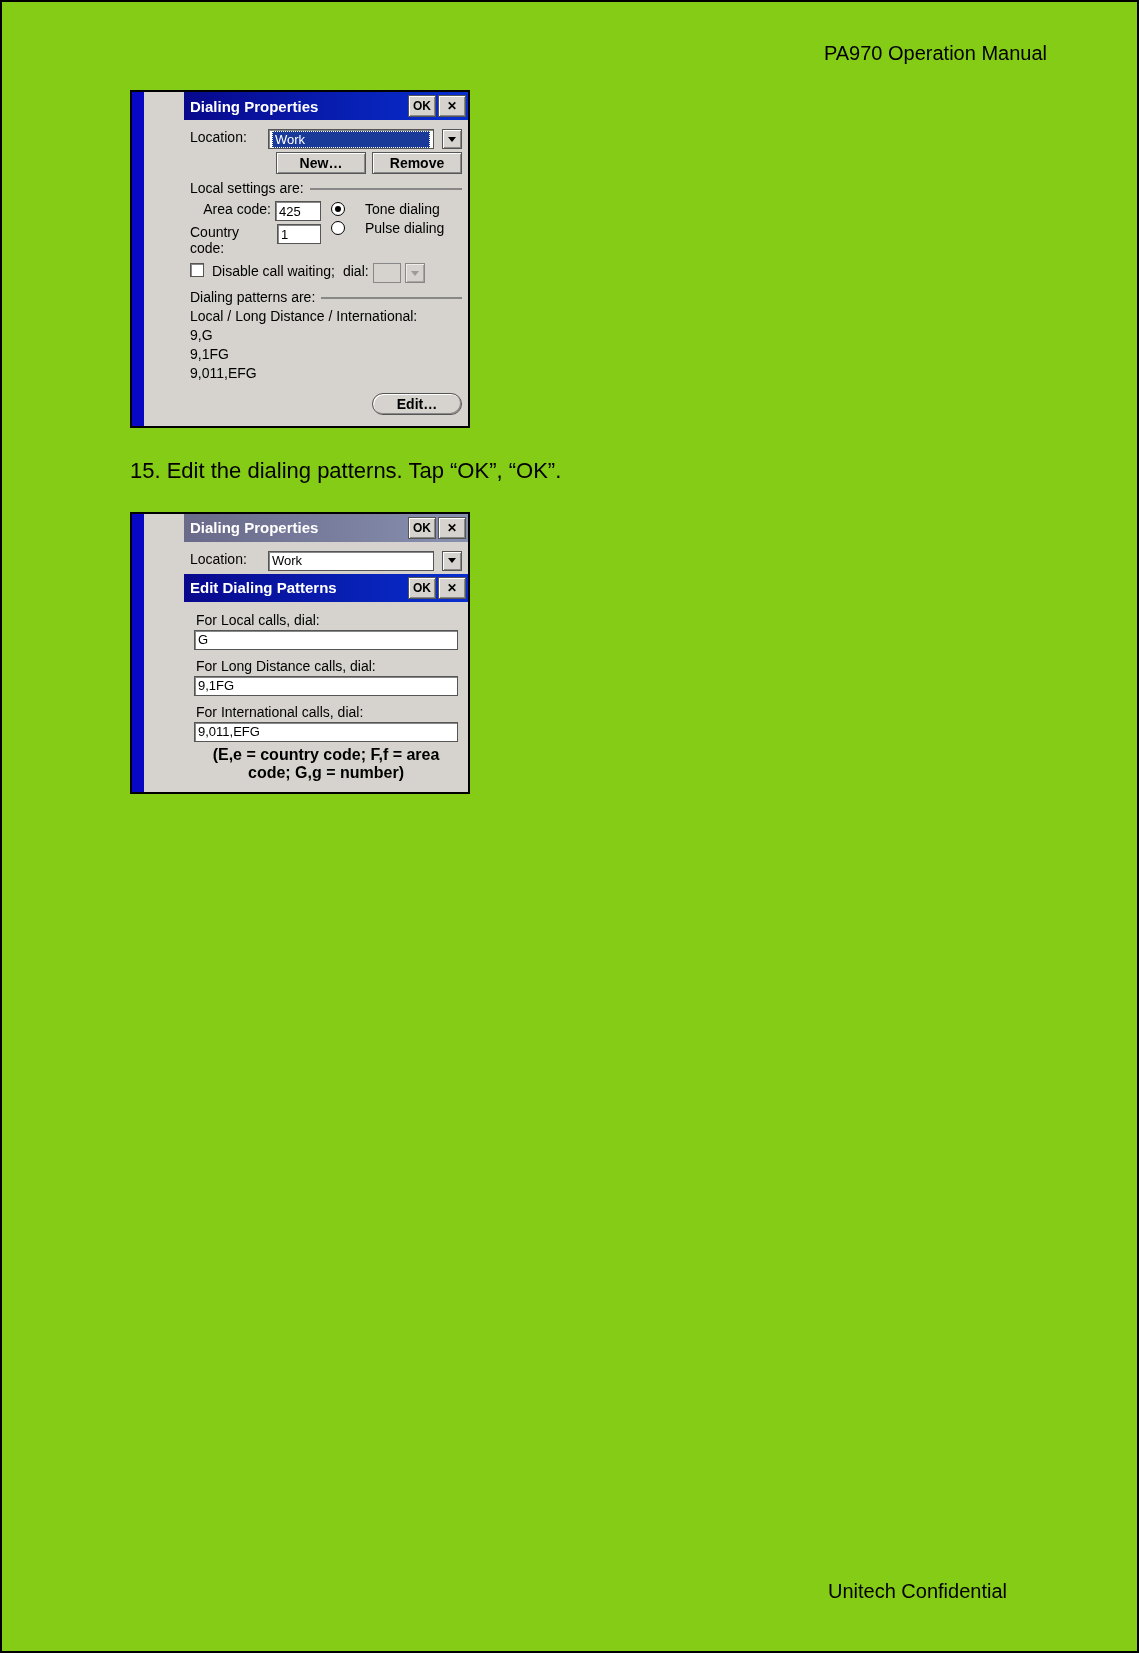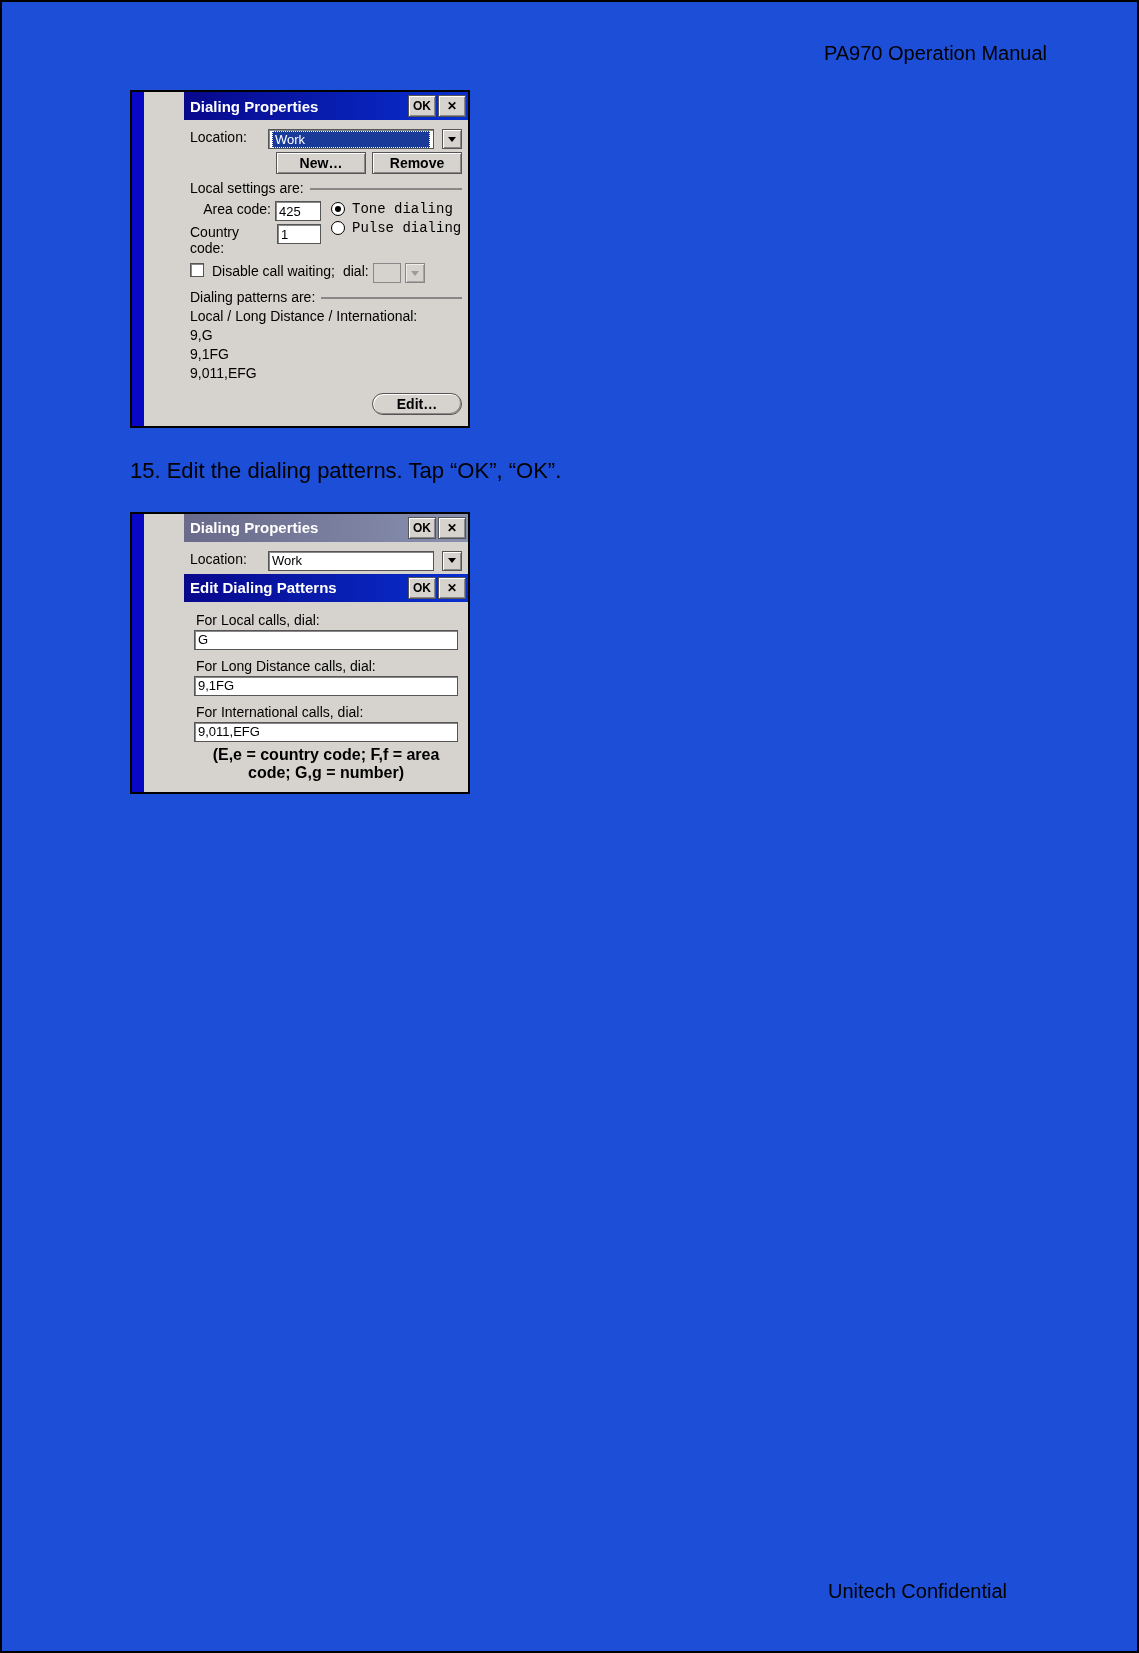--- a/index.html
+++ b/index.html
@@ -7,21 +7,21 @@
     margin: 0;
     padding: 0;
     font-family: "Tahoma", "Arial", sans-serif;
     background: #fff;
   }
   .page {
     width: 1139px;
     height: 1653px;
     border: 2px solid #000;
     position: relative;
-    background: #1d4ed8;
+    background: #84cc16;
   }
   .header-right {
     position: absolute;
     top: 40px;
     right: 90px;
     font-size: 20px;
     color: #000;
   }
   .footer-right {
     position: absolute;
@@ -143,23 +143,22 @@
     display: flex;
     align-items: center;
     margin-top: 6px;
     margin-bottom: 2px;
   }
   .group-label-line .gl-text { font-size: 14px; white-space: nowrap; padding-right: 6px; }
   .group-label-line .gl-line { flex: 1; border-top: 2px solid #888; height: 0; margin-top: 2px; }
   .radio {
     display: flex;
     align-items: center;
-    gap: 7px;
-    font-size: 14px;
-    font-family: Liberation Mono, monospace;
+    gap: 20px;
+    font-size: 14px;
   }
   .radio-circle {
     width: 14px; height: 14px;
     border-radius: 50%;
     background: #fff;
     border: 1px solid #000;
     display: flex; align-items: center; justify-content: center;
   }
   .radio-circle.checked::after {
     content: "";

